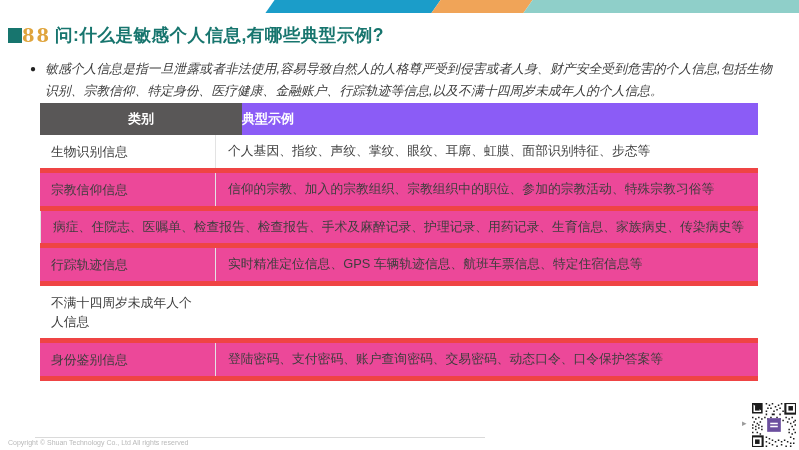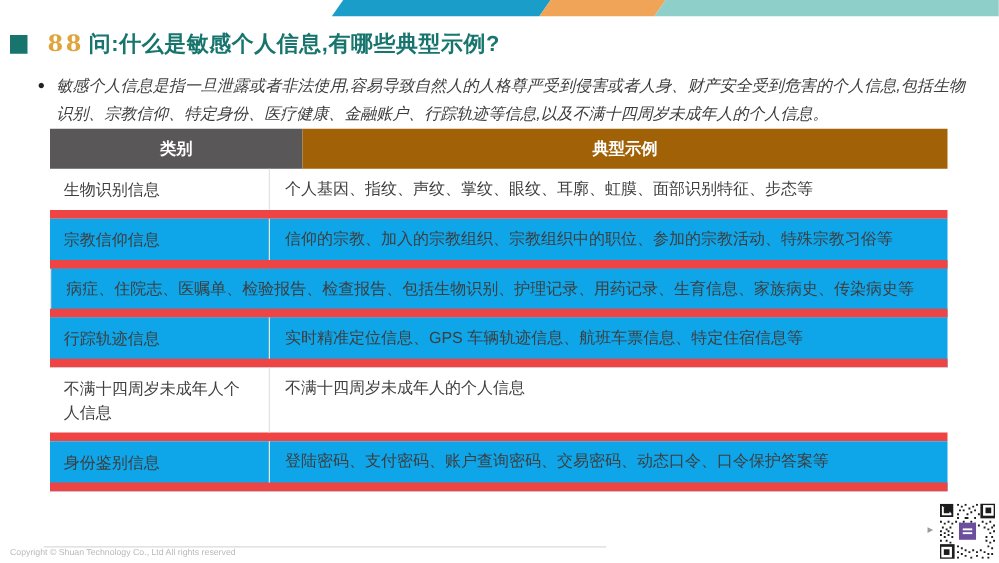--- a/index.html
+++ b/index.html
@@ -9,35 +9,35 @@
   }
   
   .stripe{position:absolute;top:0;height:13px;transform:skewX(-35deg);}
   .stripe-blue{left:270px;width:166px;background:#1b9dc9;}
   .stripe-orange{left:436px;width:92px;background:#f0a458;}
   .stripe-teal{left:528px;width:300px;background:#8fcfc9;}
 
   
   .slide-header{position:absolute;top:23px;left:8px;display:flex;align-items:center;}
   .hdr-square{width:14px;height:15px;background:#17756e;flex:0 0 auto;}
-  .hdr-icon{color:#dfa43c;font-weight:bold;font-size:18px;letter-spacing:2px;margin-left:16px;font-family:"DejaVu Serif",serif;}
+  .hdr-icon{color:#dfa43c;font-weight:bold;font-size:18px;letter-spacing:2px;margin-left:0;font-family:"DejaVu Serif",serif;}
   .hdr-title{color:#17756e;font-weight:bold;font-size:17.5px;margin-left:4px;letter-spacing:0.5px;}
 
   
   .intro{position:absolute;left:30px;top:58px;width:742px;display:flex;}
   .intro-bullet{font-size:10px;line-height:21px;margin-right:9px;color:#222;}
   .intro-text{font-size:12.8px;line-height:21.5px;color:#3c3c3c;text-align:justify;font-style:italic;}
 
   
   .tbl{position:absolute;left:40px;top:103px;width:718px;font-size:12.8px;}
   .thead{display:flex;font-weight:bold;font-size:13px;color:#ffffff;}
   .th-cat{width:202px;background:#595757;text-align:center;padding:7px 0;}
-  .th-ex{flex:1;background:#a16207;text-align:center;padding:7px 0;}
-  .trow{display:flex;border-bottom:7px solid #ef4444;background:#ffffff;}
-  .trow.alt{background:#0ea5e9;justify-content:center;}
+  .th-ex{flex:1;background:#8b5cf6;text-align:left;padding:7px 0;}
+  .trow{display:flex;border-bottom:5px solid #ef4444;background:#ffffff;}
+  .trow.alt{background:#ec4899;justify-content:center;}
   .td-cat{width:153px;padding:7px 11px;line-height:19px;}
   .td-ex{flex:1;padding:6px 12px;line-height:19.5px;border-left:1px solid #e3e3e3;}
 
   
   .copyright{position:absolute;left:8px;bottom:4px;font-size:7px;color:#b9b9b9;white-space:nowrap;}
   .footer-line{position:absolute;left:35px;top:437px;width:450px;height:1px;background:#dadada;}
   .next-arrow{position:absolute;left:742px;top:418px;font-size:9px;color:#9a9a9a;}
   .qr{position:absolute;right:3px;bottom:3px;width:44px;height:44px;}
 </style>
 </head>
@@ -65,29 +65,28 @@
   </div>
   <div class="trow">
     <div class="td-cat">生物识别信息</div>
     <div class="td-ex">个人基因、指纹、声纹、掌纹、眼纹、耳廓、虹膜、面部识别特征、步态等</div>
   </div>
   <div class="trow alt">
     <div class="td-cat">宗教信仰信息</div>
     <div class="td-ex">信仰的宗教、加入的宗教组织、宗教组织中的职位、参加的宗教活动、特殊宗教习俗等</div>
   </div>
   <div class="trow alt">
-    <div class="td-ex">病症、住院志、医嘱单、检验报告、检查报告、包括生物识别、护理记录、用药记录、生育信息、家族病史、传染病史等</div>
+    <div class="td-ex">病症、住院志、医嘱单、检查报告、检查报告、手术及麻醉记录、护理记录、用药记录、生育信息、家族病史、传染病史等</div>
   </div>
   <div class="trow alt">
     <div class="td-cat">行踪轨迹信息</div>
     <div class="td-ex">实时精准定位信息、GPS 车辆轨迹信息、航班车票信息、特定住宿信息等</div>
   </div>
   <div class="trow">
     <div class="td-cat">不满十四周岁未成年人个人信息</div>
-    <div class="td-ex">不满十四周岁未成年人的个人信息</div>
   </div>
   <div class="trow alt">
     <div class="td-cat">身份鉴别信息</div>
     <div class="td-ex">登陆密码、支付密码、账户查询密码、交易密码、动态口令、口令保护答案等</div>
   </div>
 
 </div>
 
 <div class="footer-line"></div>
 <div class="copyright">Copyright © Shuan Technology Co., Ltd All rights reserved</div>

